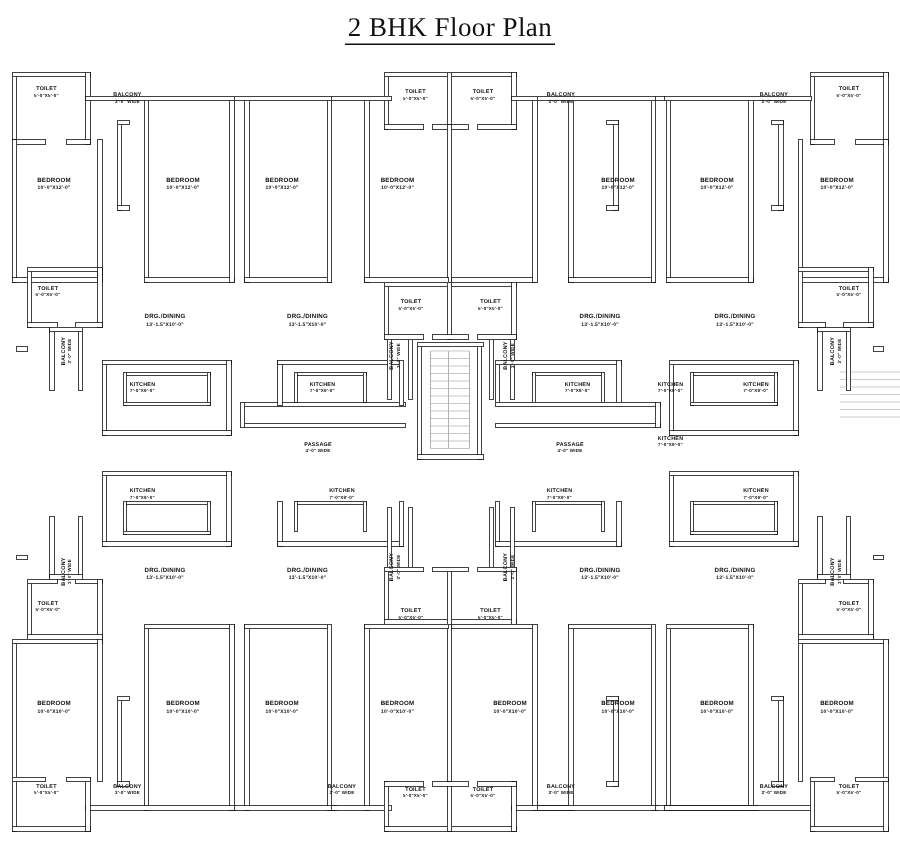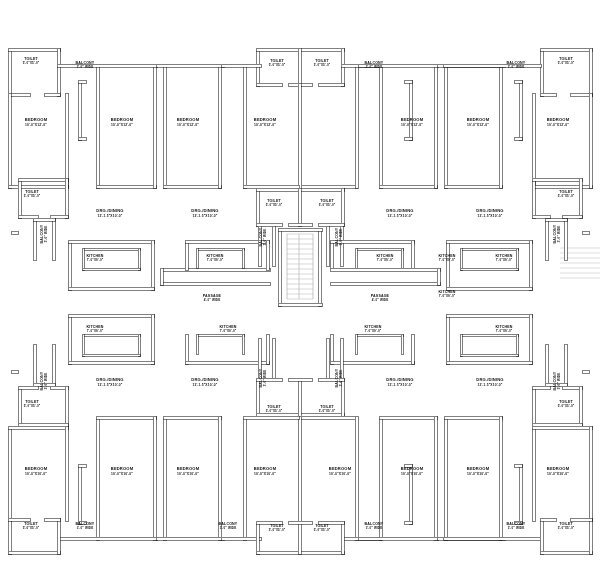--- a/index.html
+++ b/index.html
@@ -47,20 +47,23 @@
   .rm-name{font-size:4.1px;}
   .rm-dim{font-size:3.3px;}
   .rm-name-sm{font-size:3.6px;}
   .rm-dim-sm{font-size:3.0px;}
 </style>
 </head>
 <body>
 
 <div id="page">
 
+  <div id="title-bar">
+    <div id="plan-title">2 BHK Floor Plan</div>
+  </div>
 
   <div id="canvas">
     <svg viewBox="0 0 600 526" xmlns="http://www.w3.org/2000/svg">
 
       <rect x="0" y="0" width="600" height="526" fill="#ffffff"></rect>
 
       <g id="stair-group" stroke="#c7c7c7" stroke-width="0.7" fill="none">
         <line x1="287" y1="196" x2="313" y2="196"></line>
         <line x1="287" y1="201" x2="313" y2="201"></line>
         <line x1="287" y1="206" x2="313" y2="206"></line>

